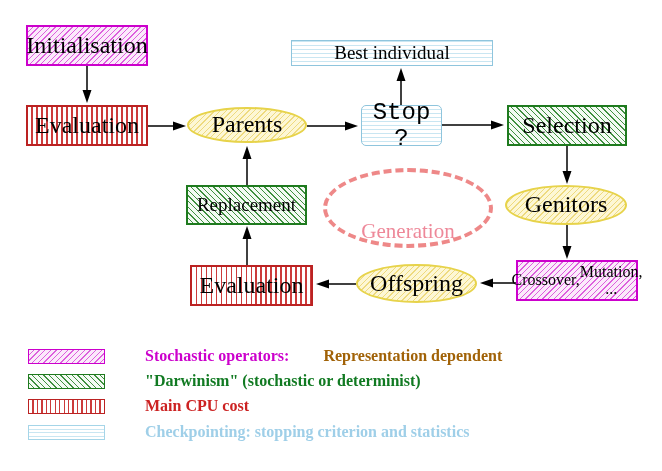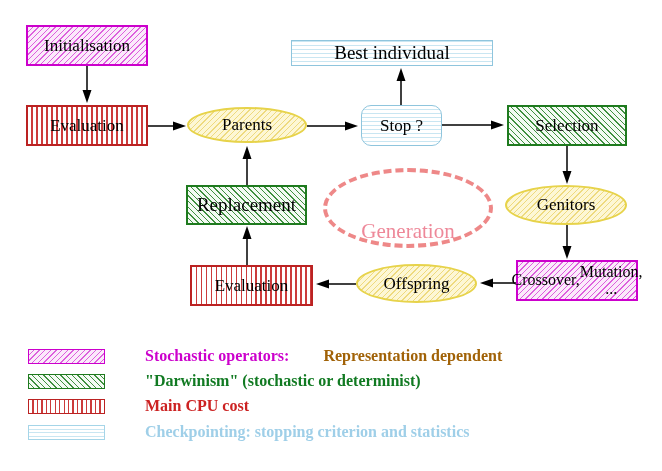--- a/index.html
+++ b/index.html
@@ -7,21 +7,21 @@
     position:relative; width:662px; height:471px; background:#ffffff;
     font-family:"Liberation Serif","DejaVu Serif",serif; overflow:hidden;
   }
   svg.arrows { position:absolute; left:0; top:0; z-index:1; }
   svg.arrows line { stroke:#000000; stroke-width:1.5; }
   svg.arrows polygon { fill:#000000; }
 
   .node {
     position:absolute; z-index:2; box-sizing:border-box;
     display:flex; align-items:center; justify-content:center;
-    color:#000; font-size:17px; text-align:center; line-height:1.05;
+    color:#000; font-size:24px; text-align:center; line-height:1.05;
   }
   .hatch-magenta {
     background:repeating-linear-gradient(135deg,#fbeafb 0,#fbeafb 3px,#dd5fdd 3px,#dd5fdd 4px);
     border:2px solid #cc00cc;
   }
   .hatch-green {
     background:repeating-linear-gradient(45deg,#f4faf4 0,#f4faf4 3px,#3f8f3f 3px,#3f8f3f 4px);
     border:2px solid #1e7a1e;
   }
   .stripe-red {
@@ -30,21 +30,21 @@
     justify-content:center;
   }
   .stripe-cyan {
     background:repeating-linear-gradient(0deg,#ffffff 0,#ffffff 3px,#c9e6f2 3px,#c9e6f2 4px);
     border:1.5px solid #8fc5dd;
   }
   .hatch-yellow {
     background:repeating-linear-gradient(135deg,#fdf7d5 0,#fdf7d5 3px,#eeda7e 3px,#eeda7e 4px);
     border:2px solid #e7d34a; border-radius:50%;
   }
-  .rounded { border-radius:10px; }
+  .rounded { border-radius:5px;font-family:Liberation Mono, monospace; }
   .generation-ellipse {
     position:absolute; z-index:0; box-sizing:border-box;
     border:4px dashed #ee8888; border-radius:50%;
     display:flex; align-items:flex-end; justify-content:center;
     color:#ee8899; font-size:21px;
   }
   .two-line { font-size:16px; flex-direction:row; }
 
   .legend-row {
     position:absolute; left:28px; z-index:2; display:flex; align-items:center; height:18px;gap:22px;

